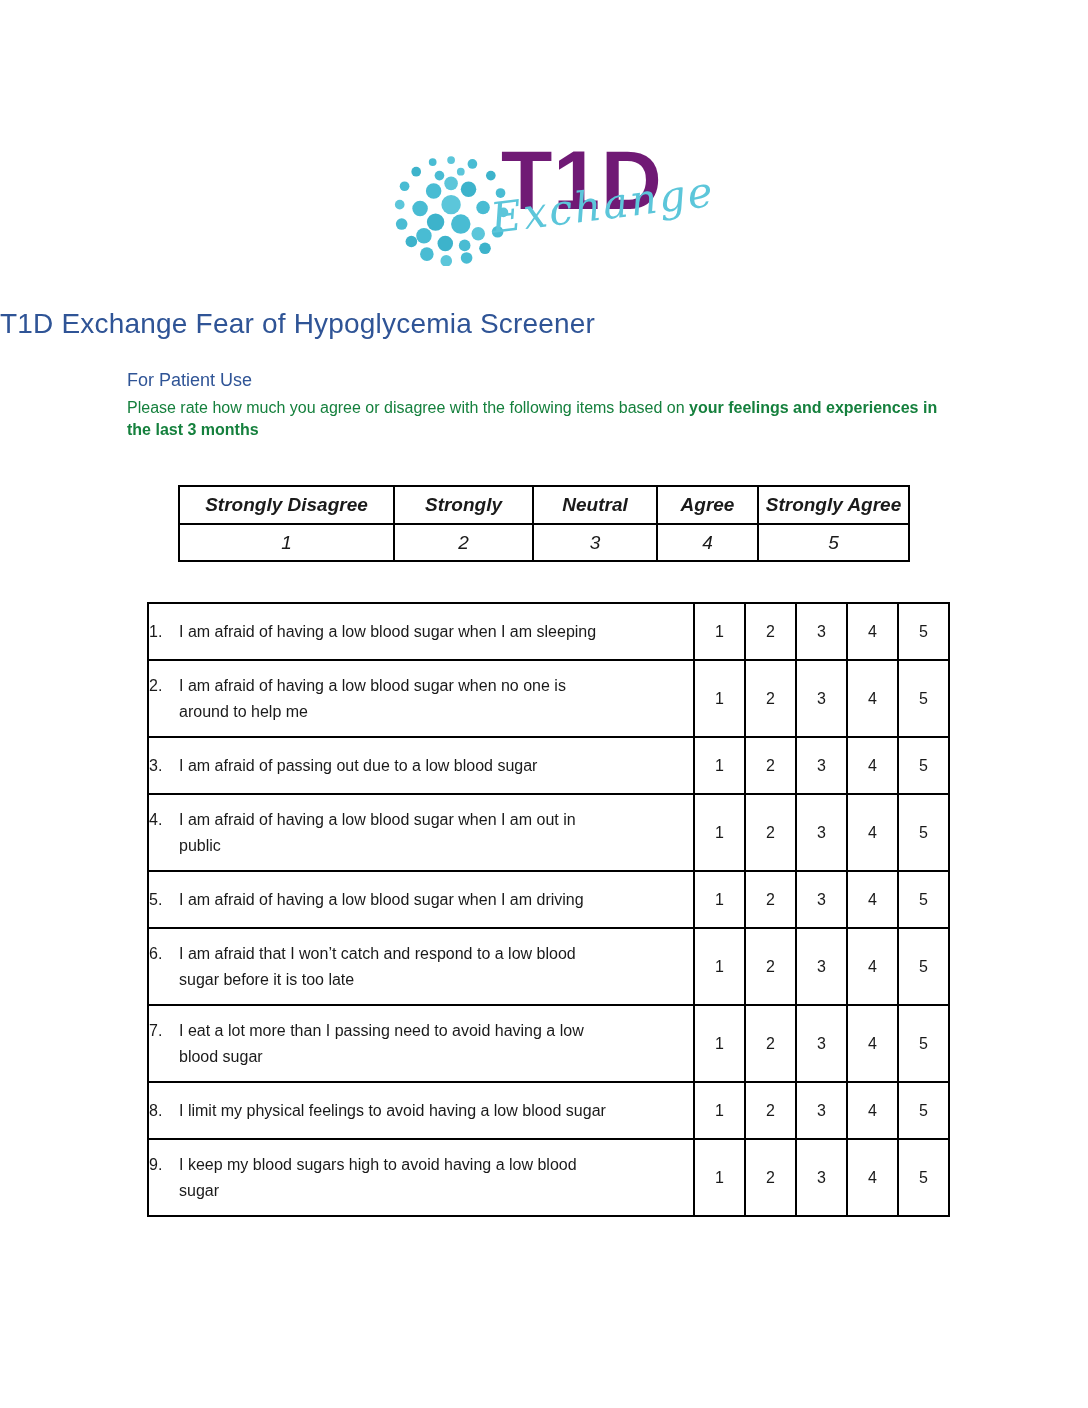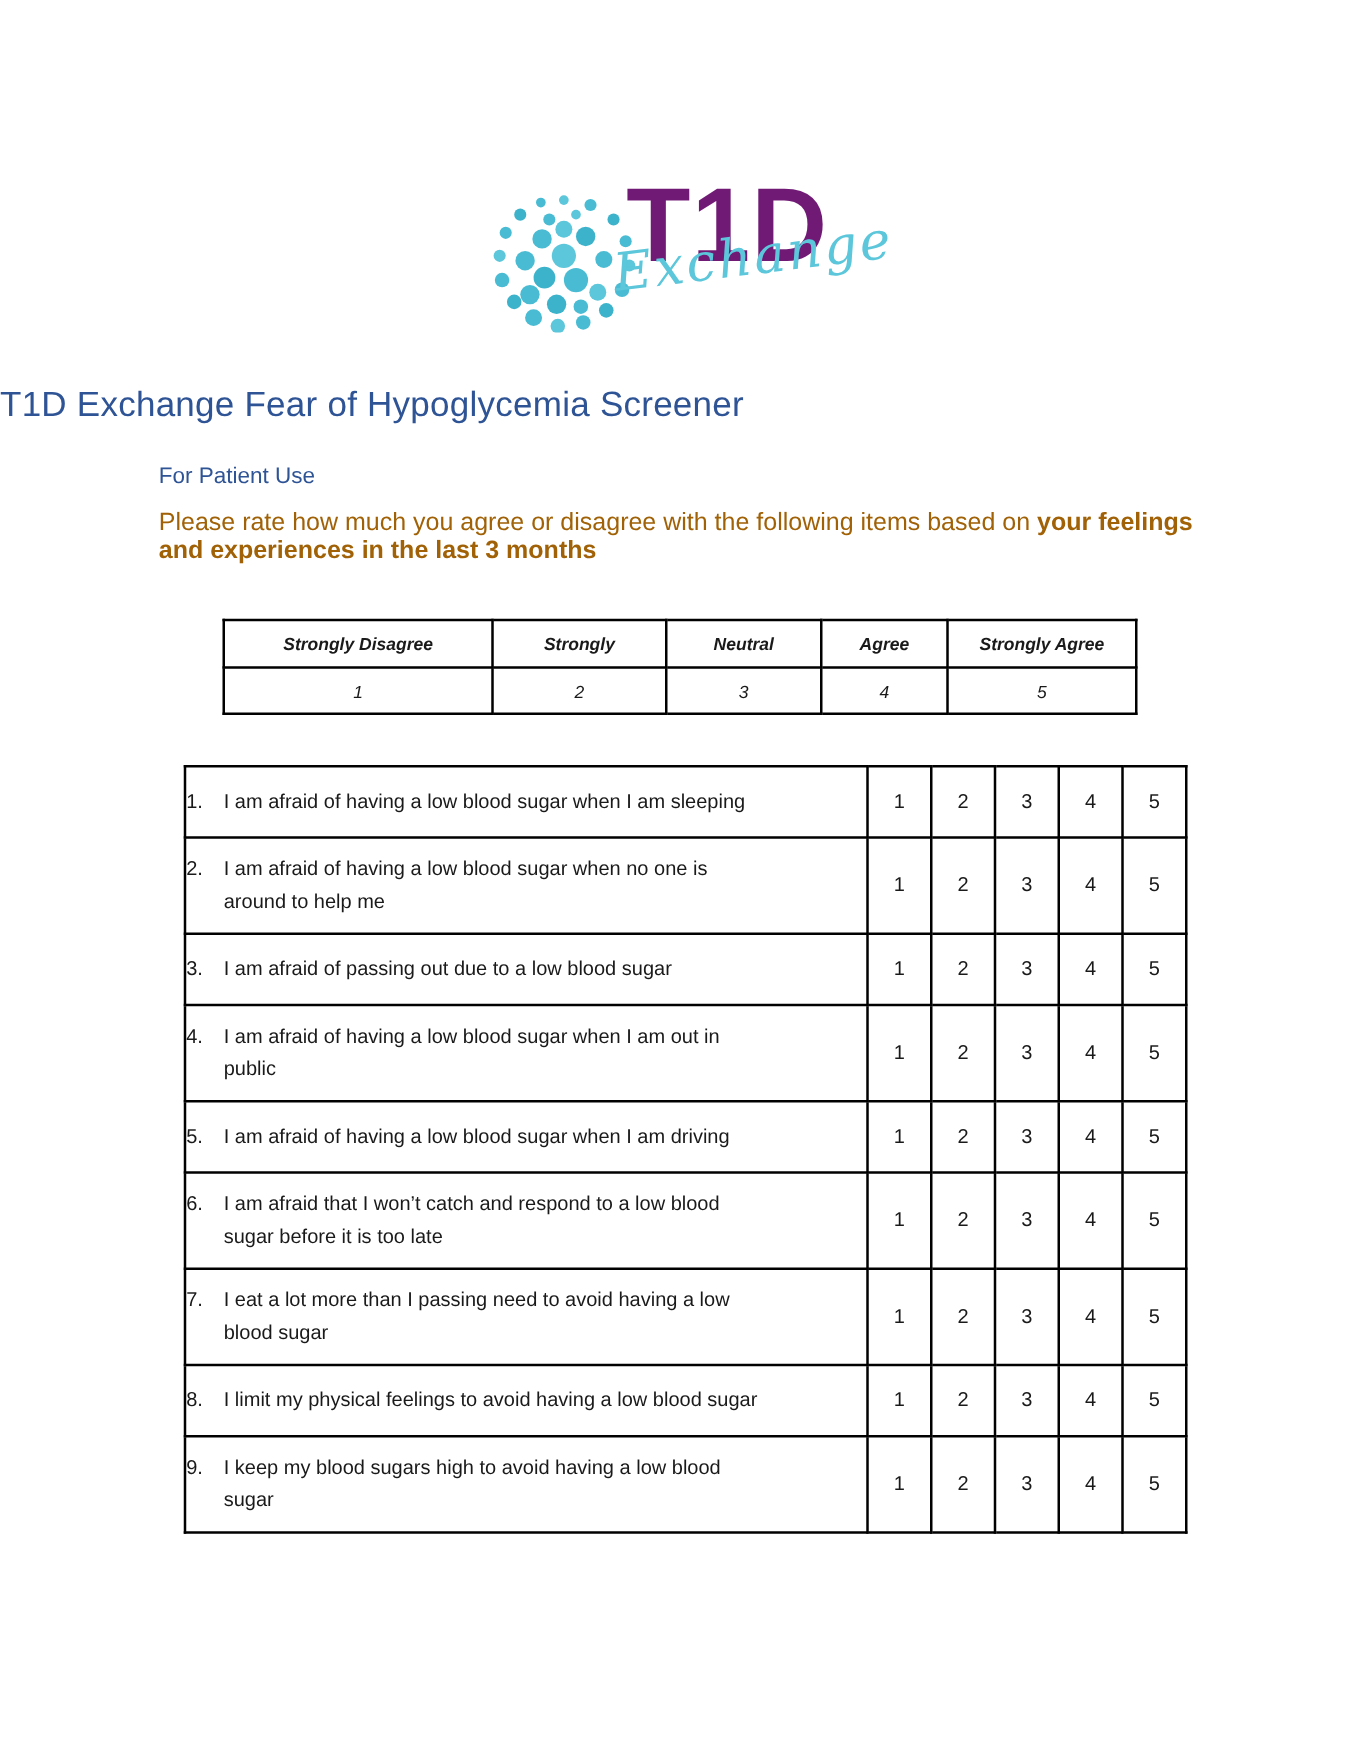--- a/index.html
+++ b/index.html
@@ -21,28 +21,28 @@
   }
   
   h1.doc-title{
     margin:36px 0 0 0;font-size:28px;font-weight:400;
     color:#2f5496;letter-spacing:0.2px;
   }
   h2.section-heading{
     margin:30px 0 0 127px;font-size:18px;font-weight:400;color:#2f5496;
   }
   p.instructions{
-    margin:16px 0 0 127px;width:834px;font-size:20px;line-height:22px;color:#a16207;
+    margin:6px 0 0 127px;width:834px;font-size:16px;line-height:22px;color:#15803d;
   }
   p.instructions strong{font-weight:bold;}
   
   table.scale{margin:44px 0 0 178px;border-collapse:collapse;table-layout:fixed;}
   table.scale th,table.scale td{
     border:2px solid #000;text-align:center;vertical-align:middle;
-    font-style:italic;font-size:14px;padding:0;
+    font-style:italic;font-size:19px;padding:0;
   }
   table.scale th{font-weight:bold;height:36px;}
   table.scale td{font-weight:400;height:35px;}
   
   table.questions{margin:40px 0 0 147px;border-collapse:collapse;table-layout:fixed;}
   table.questions td{border:2px solid #000;vertical-align:middle;padding:0;}
   tr.single{height:57px;}
   tr.double{height:77px;}
   td.stmt-cell{padding:4px 8px 4px 42px;}
   .stmt{display:flex;font-size:16px;line-height:26px;}

